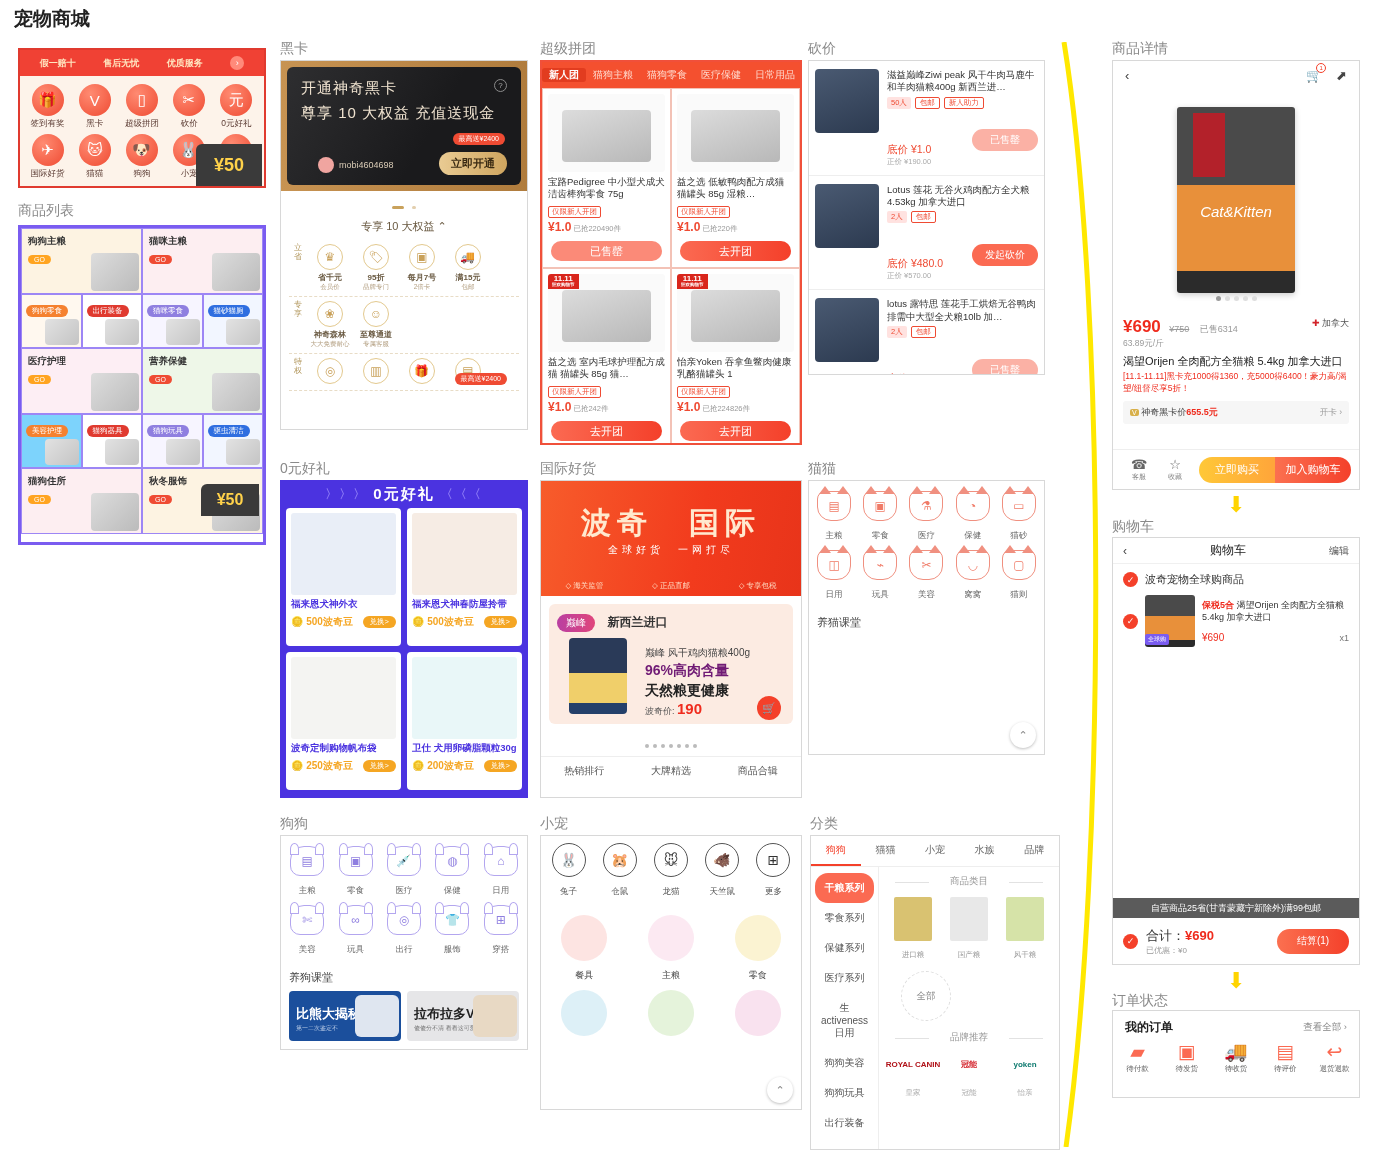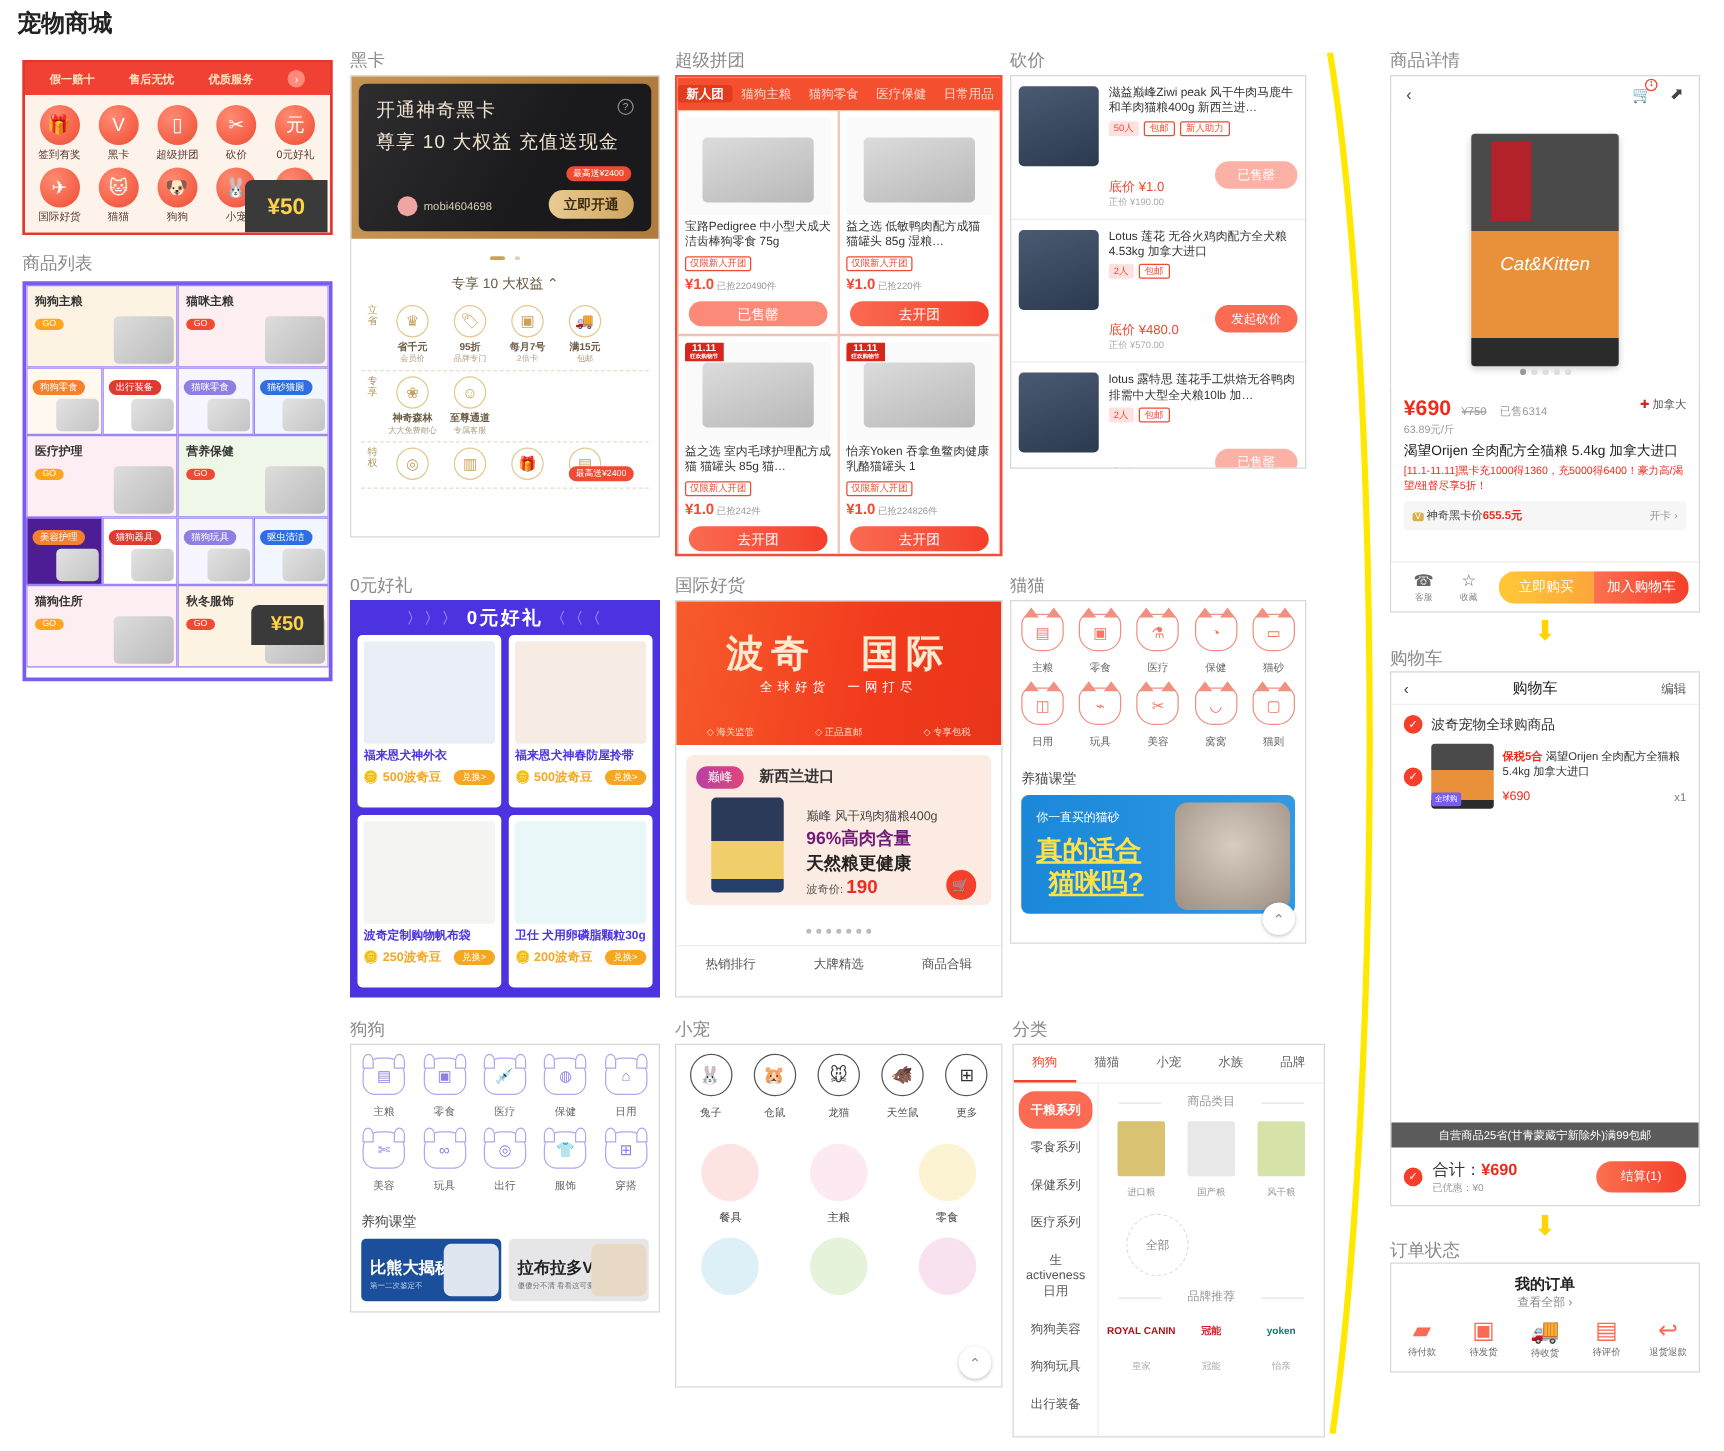--- a/index.html
+++ b/index.html
@@ -259,21 +259,21 @@
   .ci-q { font-size:9px; color:#777;}
   .ct-notice { position:absolute; left:0; right:0; bottom:46px; height:20px; background:#5b5b5b; color:#fff; font-size:9px; display:flex; align-items:center; justify-content:center;}
   .ct-sum { position:absolute; left:0; right:0; bottom:0; height:46px; display:flex; align-items:center; padding:0 10px; gap:8px;}
   .ct-sum .t1 { font-size:13px; color:#333; }
   .ct-sum .t1 b { color:#ef2b1d; }
   .ct-sum .t2 { font-size:8px; color:#999; }
   .ct-pay { margin-left:auto; width:72px;height:25px;border-radius:13px;background:linear-gradient(90deg,#fb7050,#f4402a);color:#fff;font-size:10px;display:flex;align-items:center;justify-content:center;}
 
   
   #orderp { left:1112px; top:1010px; width:248px; height:88px; }
-  .or-head { display:flex; align-items:center; justify-content:space-between; padding:8px 12px 4px;flex-direction:column;}
+  .or-head { display:flex; align-items:center; justify-content:space-between; padding:8px 12px 4px;}
   .or-head .h { font-size:12px; font-weight:bold; color:#222;}
   .or-head .a { font-size:9.5px; color:#888;}
   .or-icons { display:flex; }
   .or-i { flex:1; text-align:center; }
   .or-i .g { font-size:19px; color:#fb6a52; }
   .or-i span { font-size:7.5px; color:#666; display:block; margin-top:1px;}
 
   
   .yarrow { position:absolute; width:26px; color:#FFD400; font-size:22px; text-align:center; }
   .ycurve { position:absolute; left:1060px; top:42px; width:52px; height:1105px; }
@@ -381,21 +381,21 @@
         <div class="go ">GO</div>
         <div class="ph" style="background:linear-gradient(135deg,#ddd,#bbb);"></div>
       </div>
       <div class="pl-cell pl-big" style="background:#eef7e8">
         <div class="pl-title">营养保健</div>
         <div class="go red">GO</div>
         <div class="ph" style="background:linear-gradient(135deg,#ddd,#bbb);"></div>
       </div>
     </div>
     <div class="pl-row">
-      <div class="pl-cell pl-sm" style="background:#4c1d95">
+      <div class="pl-cell pl-sm" style="background:#7dd3fc">
         <div class="pill" style="background:#f5812f">美容护理</div>
         <div class="ph" style="width:34px;height:26px;background:linear-gradient(135deg,#e2e2e2,#c4c4c4);"></div>
       </div>
       <div class="pl-cell pl-sm" style="background:#ffffff">
         <div class="pill" style="background:#e03a2f">猫狗器具</div>
         <div class="ph" style="width:34px;height:26px;background:linear-gradient(135deg,#e2e2e2,#c4c4c4);"></div>
       </div>
       <div class="pl-cell pl-sm" style="background:#f7f5ff">
         <div class="pill" style="background:#8f7fe0">猫狗玩具</div>
         <div class="ph" style="width:34px;height:26px;background:linear-gradient(135deg,#e2e2e2,#c4c4c4);"></div>
@@ -738,26 +738,20 @@
   <div class="ic-it">
     <div class="ic-shape">◡</div>
     <span>窝窝</span>
   </div>
   <div class="ic-it">
     <div class="ic-shape">▢</div>
     <span>猫则</span>
   </div>
     </div>
   <div class="ic-cls">养猫课堂</div>
-  <div class="cat-banner">
-    <div class="q">你一直买的猫砂</div>
-    <div class="b1">真的适合</div>
-    <div class="b2">猫咪吗?</div>
-    <div class="cat-face" style="background:radial-gradient(circle at 50% 40%,#d8ccc0,#9c8e82);"></div>
-  </div>
   <div class="fab">⌃</div>
 </div>
 
 <div class="sec-label" style="left:280px; top:815px;">狗狗</div>
 <div class="panel" id="dog">
   <div class="ic-grid" id="doggrid">
   <div class="ic-it">
     <div class="dg-shape">▤</div>
     <span>主粮</span>
   </div>

